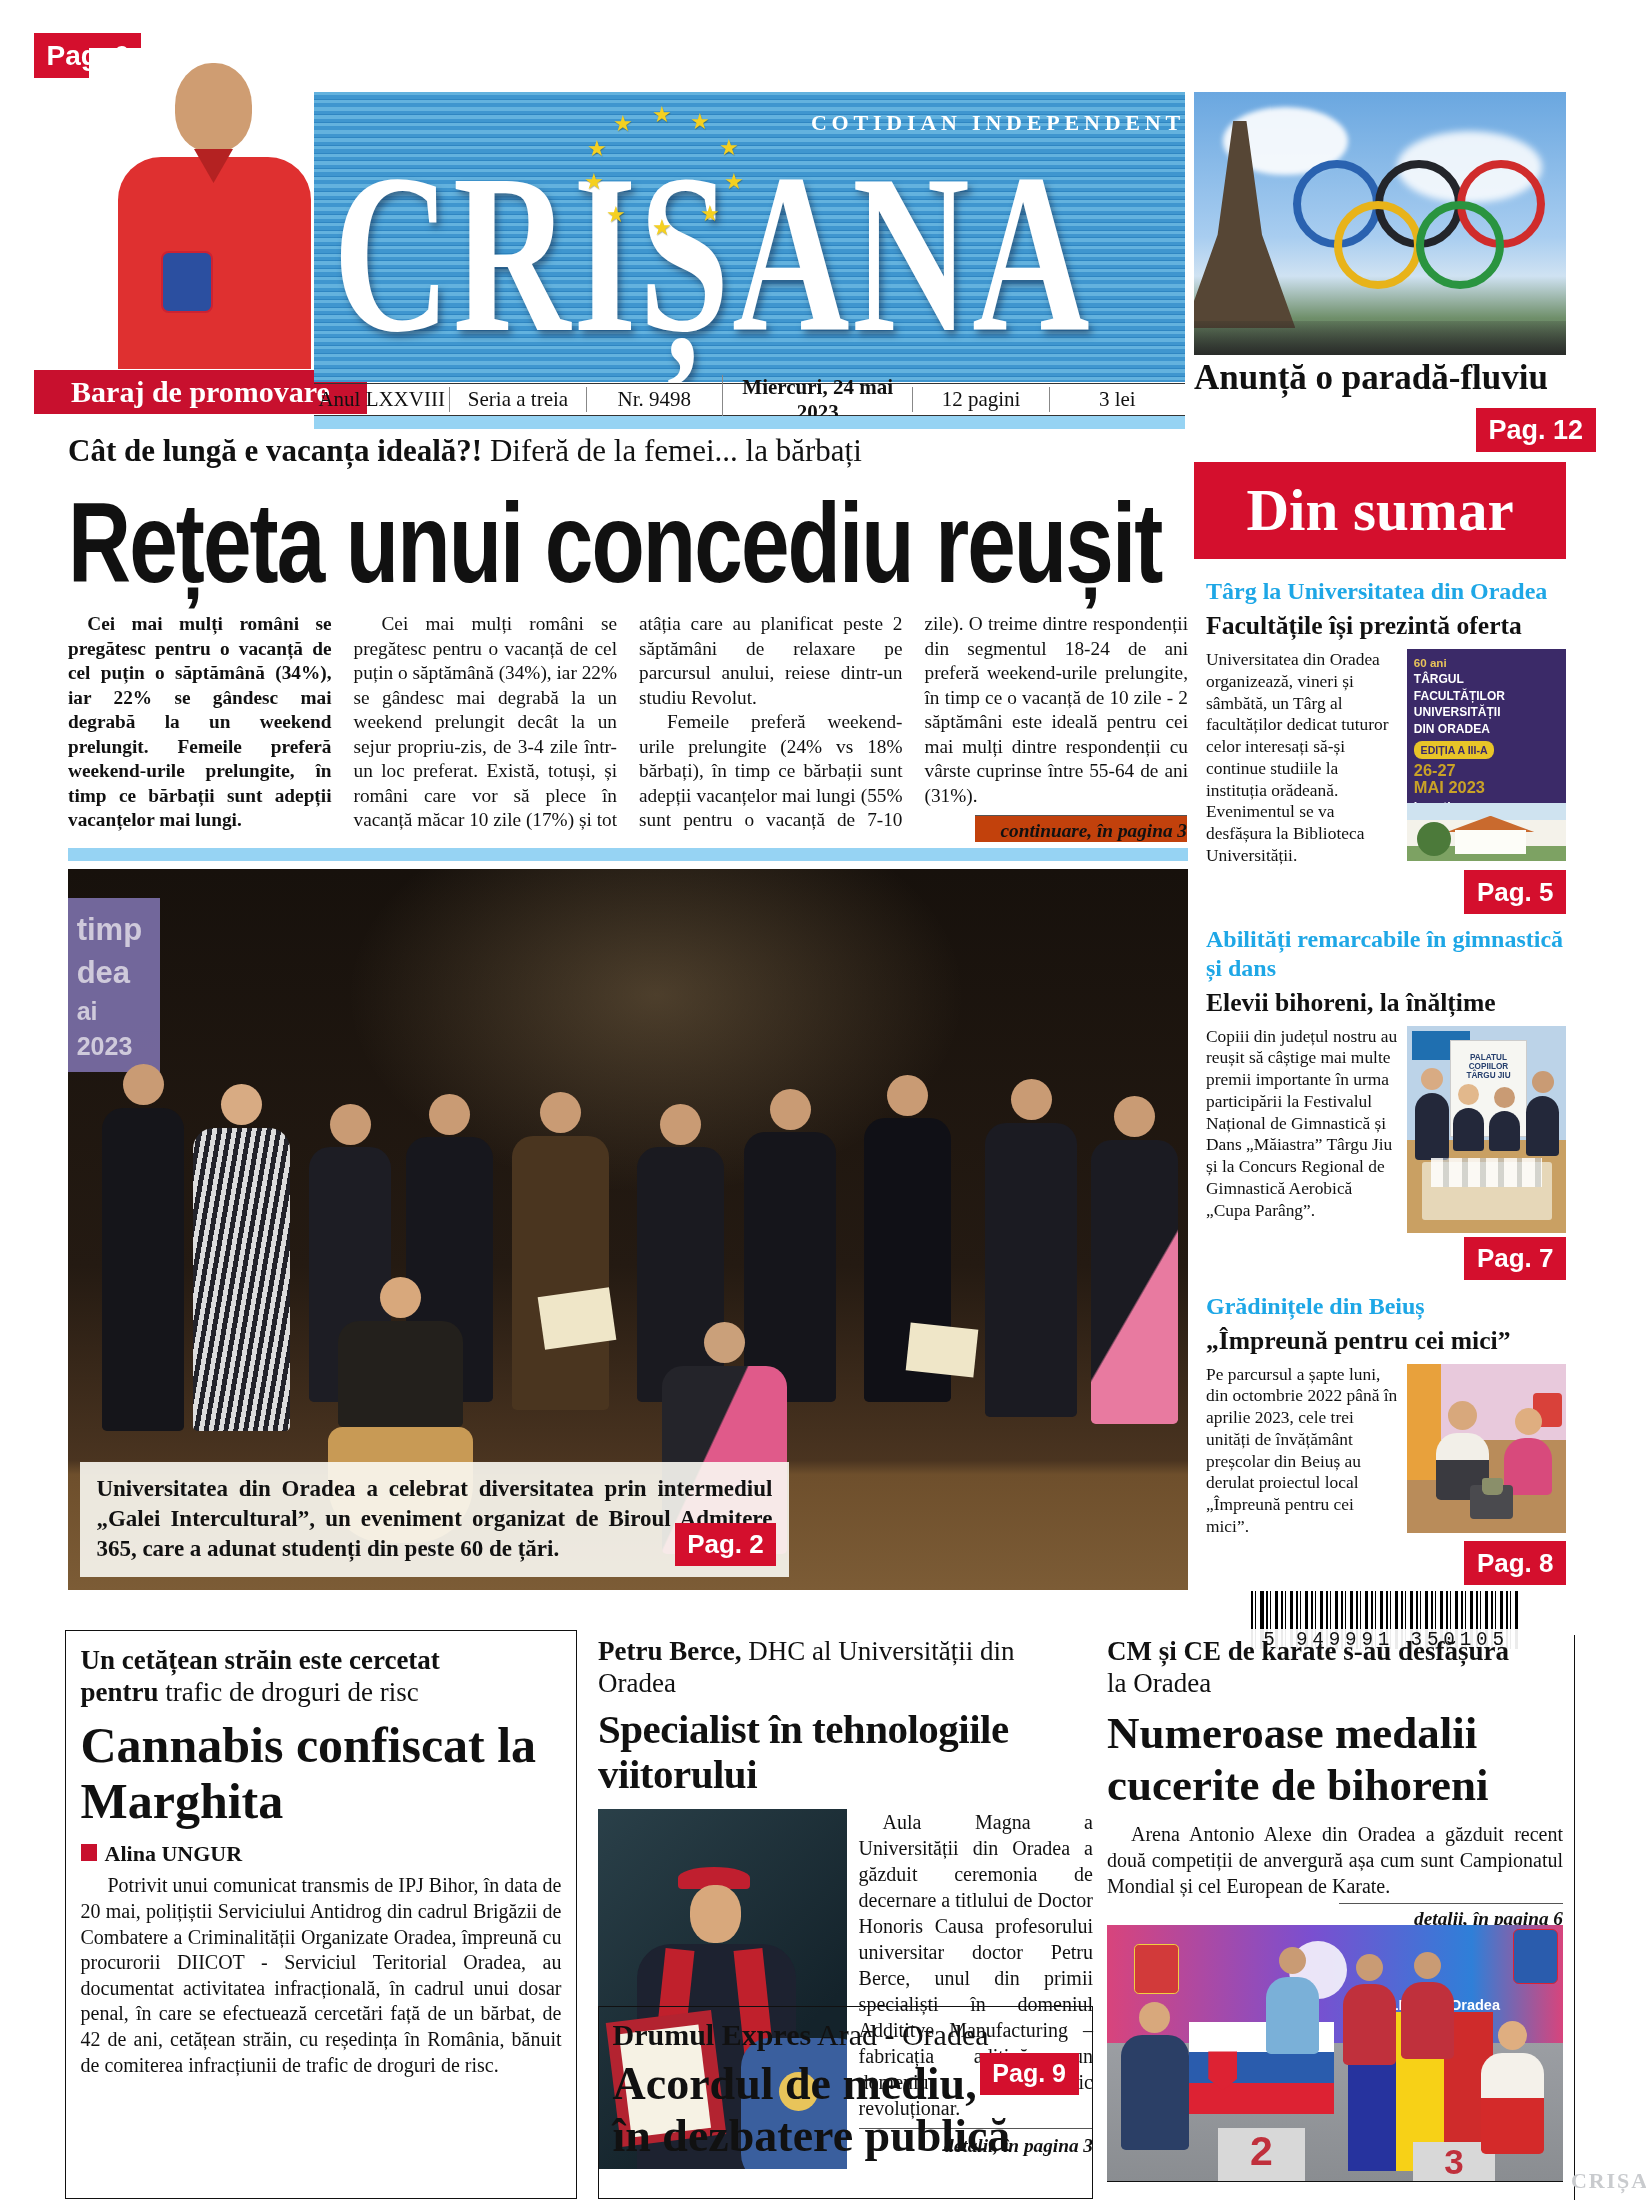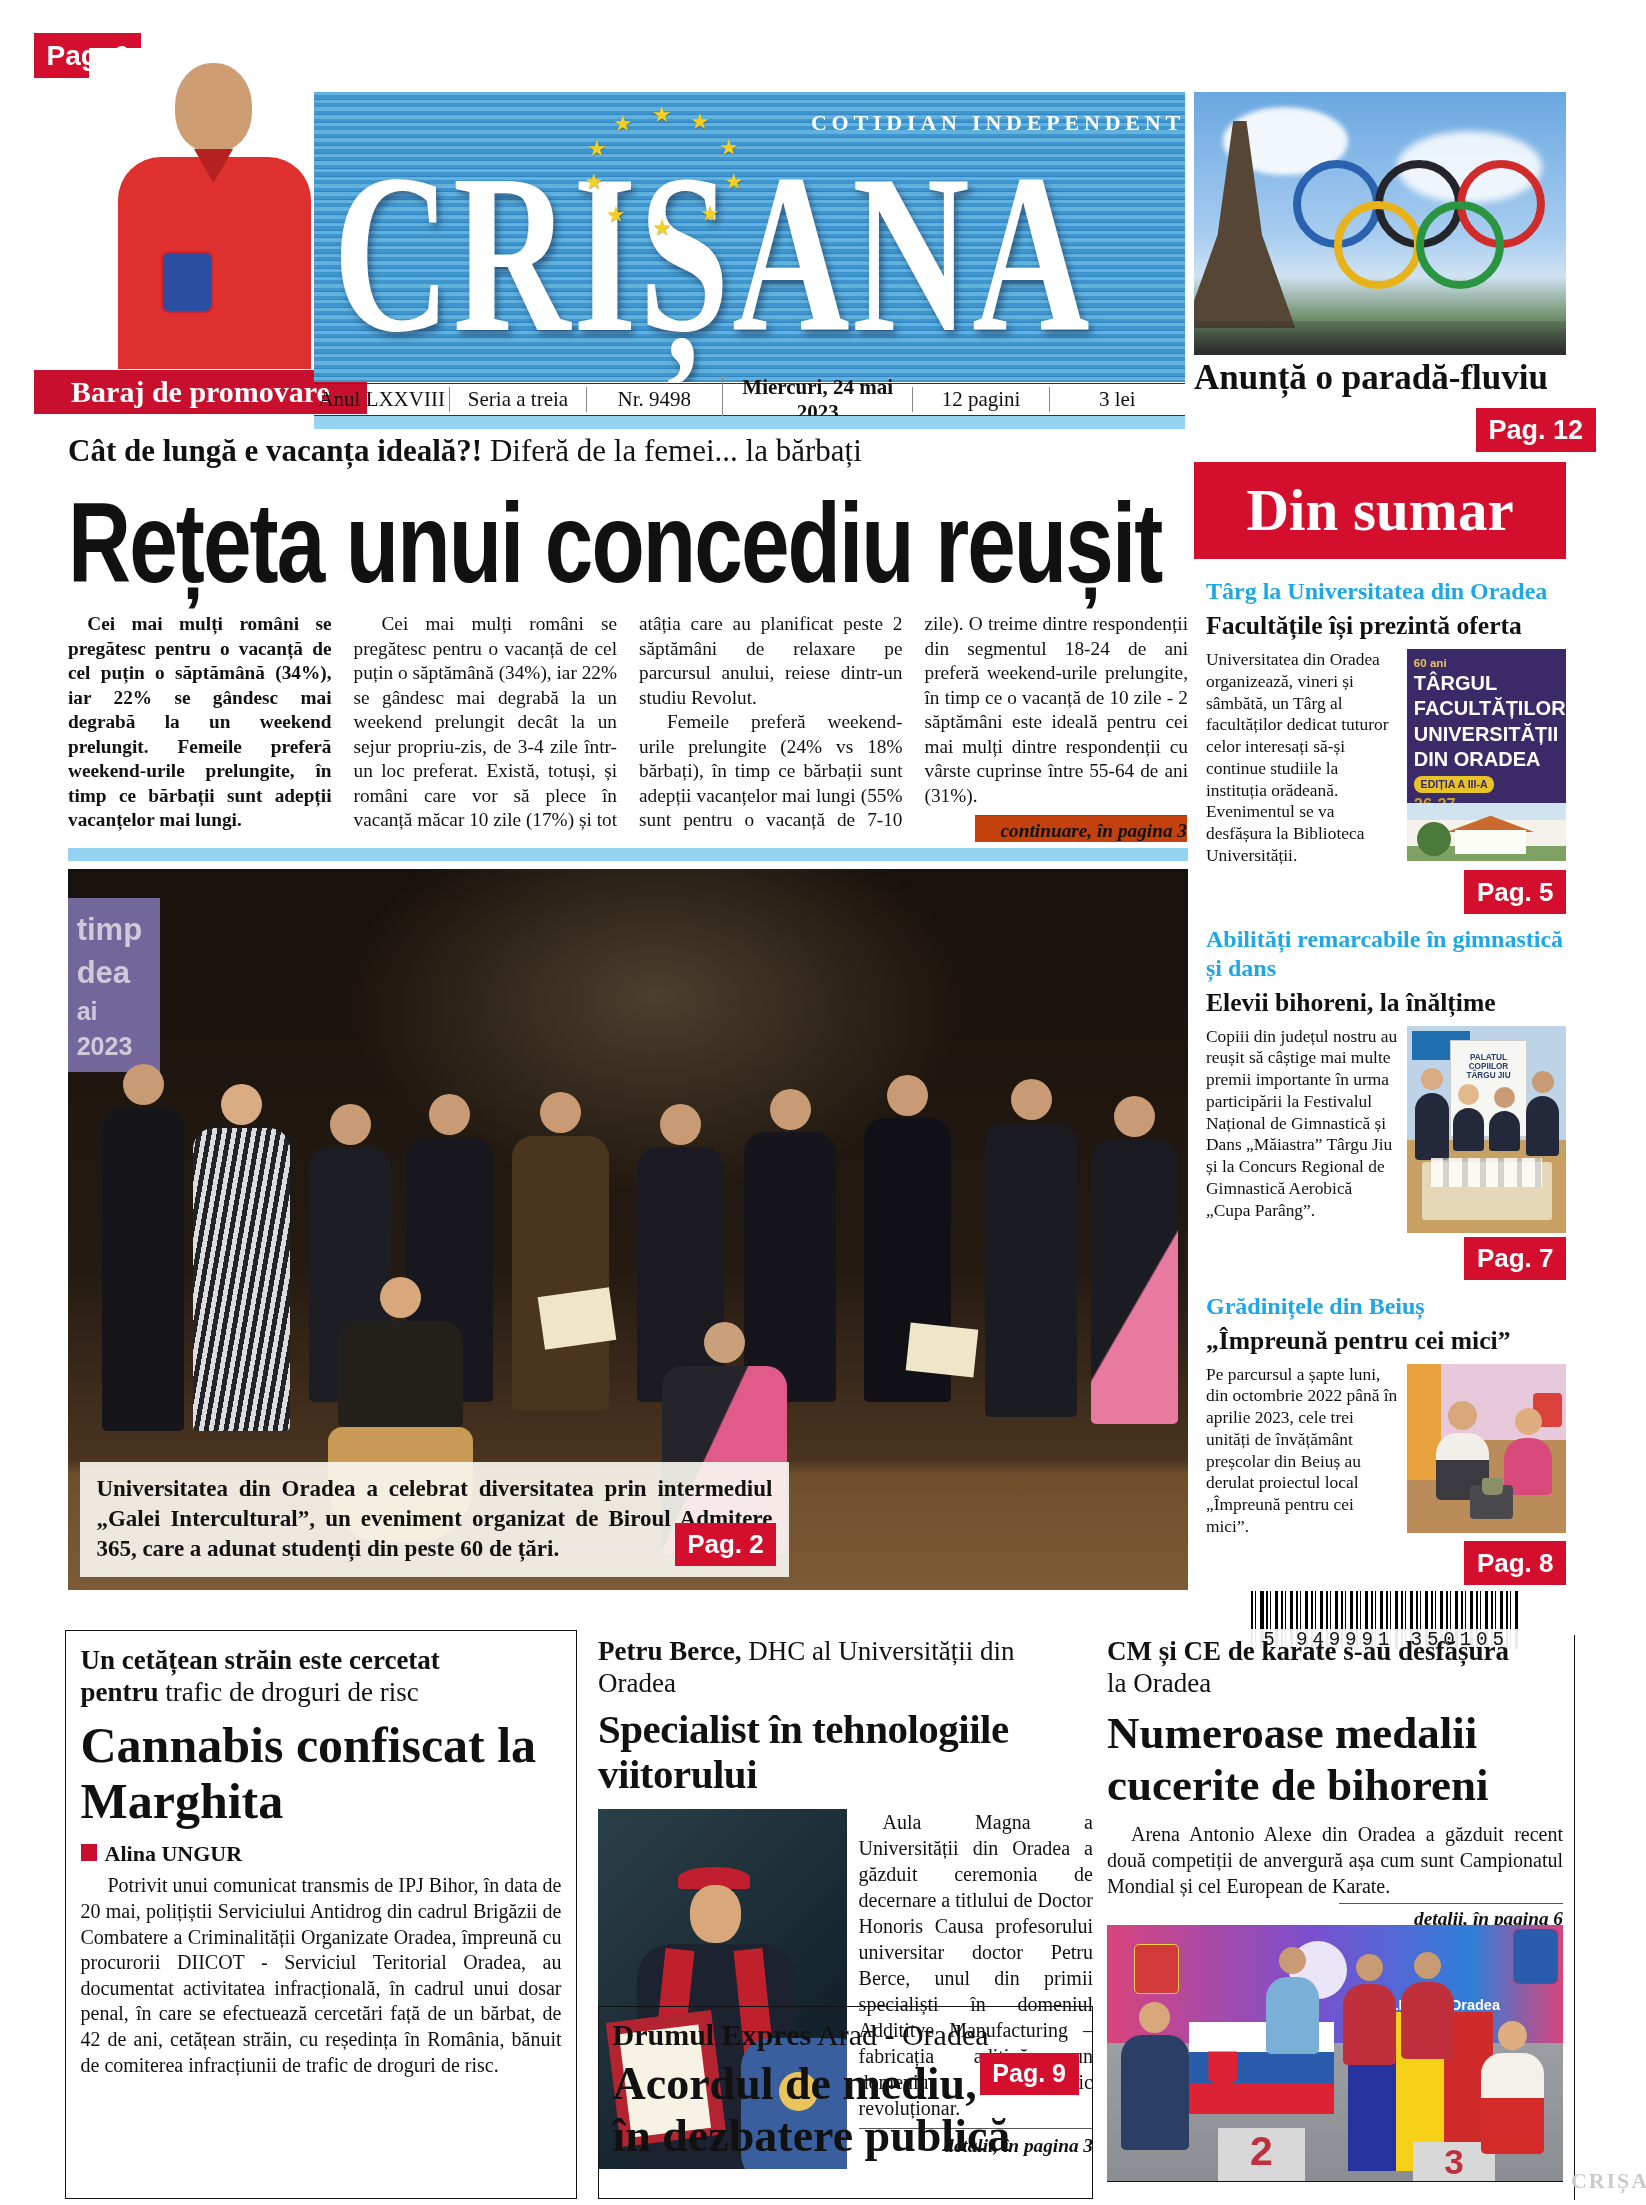--- a/index.html
+++ b/index.html
@@ -56,21 +56,21 @@
   .sb-kicker{font-size:24px;line-height:1.18;}
   .sb-hl{font-weight:bold;font-size:25.6px;line-height:1.22;margin:4.8px 0 7.7px 0;}
   .sb-row{display:flex;gap:8.7px;}
   .sb-body{font-size:17.4px;line-height:1.25;flex:1;}
   .sb-img{flex:none;position:relative;overflow:hidden;}
   .sb-badge-row{text-align:right;margin:3.9px 0 11.6px 0;}
   
   #poster{width:159px;height:212px;background:#3b2a68;color:#fff;
         font-family:"Liberation Sans",sans-serif;padding:6.8px;box-sizing:border-box;}
   #poster .anniv{color:#e8c45a;font-size:11.6px;font-weight:bold;}
-  #poster .t{font-weight:bold;font-size:20px;line-height:1.08;margin-top:3.9px;}
+  #poster .t{font-weight:bold;font-size:12px;line-height:1.08;margin-top:3.9px;}
   #poster .ed{display:inline-block;background:#e8c428;color:#3b2a68;font-weight:bold;
         font-size:10.6px;padding:2.9px 6.8px;border-radius:8px;margin:4.8px 0 2.9px 0;}
   #poster .dates{color:#c9a227;font-weight:bold;font-size:16.4px;line-height:1.05;}
   #poster .loc{font-weight:bold;font-size:12.5px;margin-top:3.9px;line-height:1.15;}
   #poster .hrs{display:flex;gap:7.7px;margin-top:4.8px;}
   #poster .hrs b{color:#c9a227;font-size:12.5px;display:block;}
   #poster .building{position:absolute;left:0;bottom:0;width:100%;height:58px;
         background:linear-gradient(180deg,#cfe3f0 0 30%,#f4f2ea 30% 75%,#7da263 75% 100%);}
   #poster .roof{position:absolute;left:25%;bottom:29px;width:55%;height:16.4px;background:#c96a2e;
         clip-path:polygon(0 100%,50% 0,100% 100%);}

